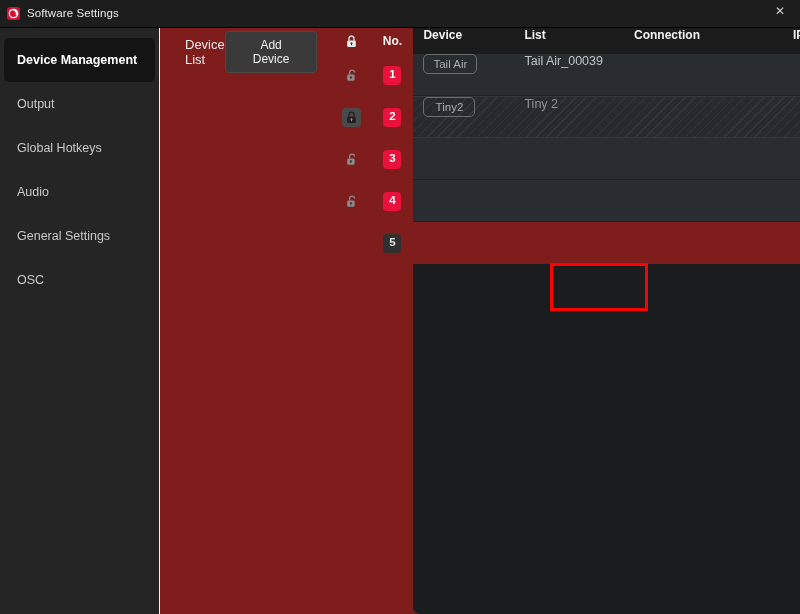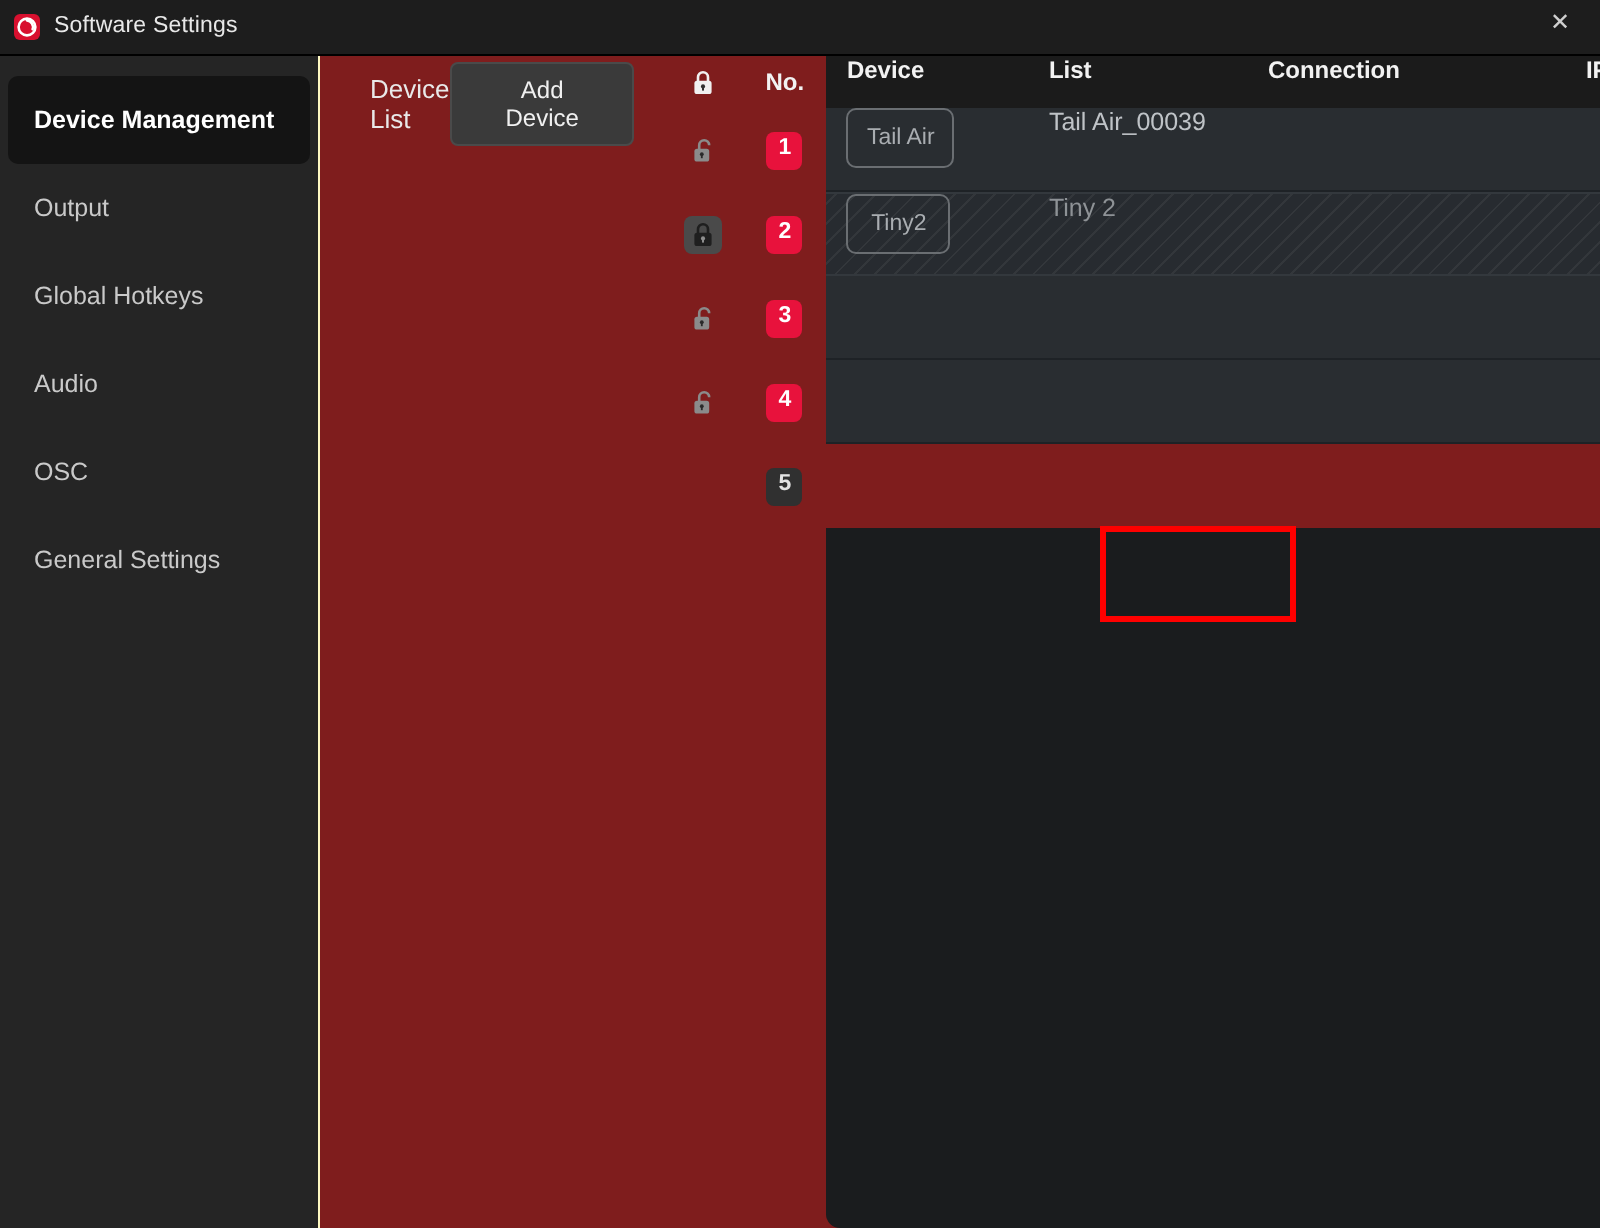--- a/index.html
+++ b/index.html
@@ -235,21 +235,21 @@
   .no-badge.plain {
     background: #303030;
     color: #e3e3e3;
   }
 
   
   .chip {
     display: inline-flex;
     align-items: center;
     justify-content: center;
-    height: 30px;
+    height: 20px;
     min-width: 52px;
     padding: 0 9px;
     border: 1px solid #8d8d8d;
     border-radius: 5px;
     font-size: 11.5px;
     color: #d9d9d9;
     background: transparent;
     white-space: nowrap;
   }
   .chip.dim { border-color: #6a6e72; color: #a9adb1; }
@@ -328,24 +328,24 @@
       <div class="nav-item">
         <span>Output</span>
       </div>
       <div class="nav-item">
         <span>Global Hotkeys</span>
       </div>
       <div class="nav-item">
         <span>Audio</span>
       </div>
       <div class="nav-item">
+        <span>General Settings</span>
+      </div>
+      <div class="nav-item">
         <span>OSC</span>
-      </div>
-      <div class="nav-item">
-        <span>General Settings</span>
       </div>
     </div>
 
     <div class="main">
 
       <div class="main-head">
         <div class="panel-title">Device List</div>
         <button class="add-device-btn">Add Device</button>
       </div>
 

